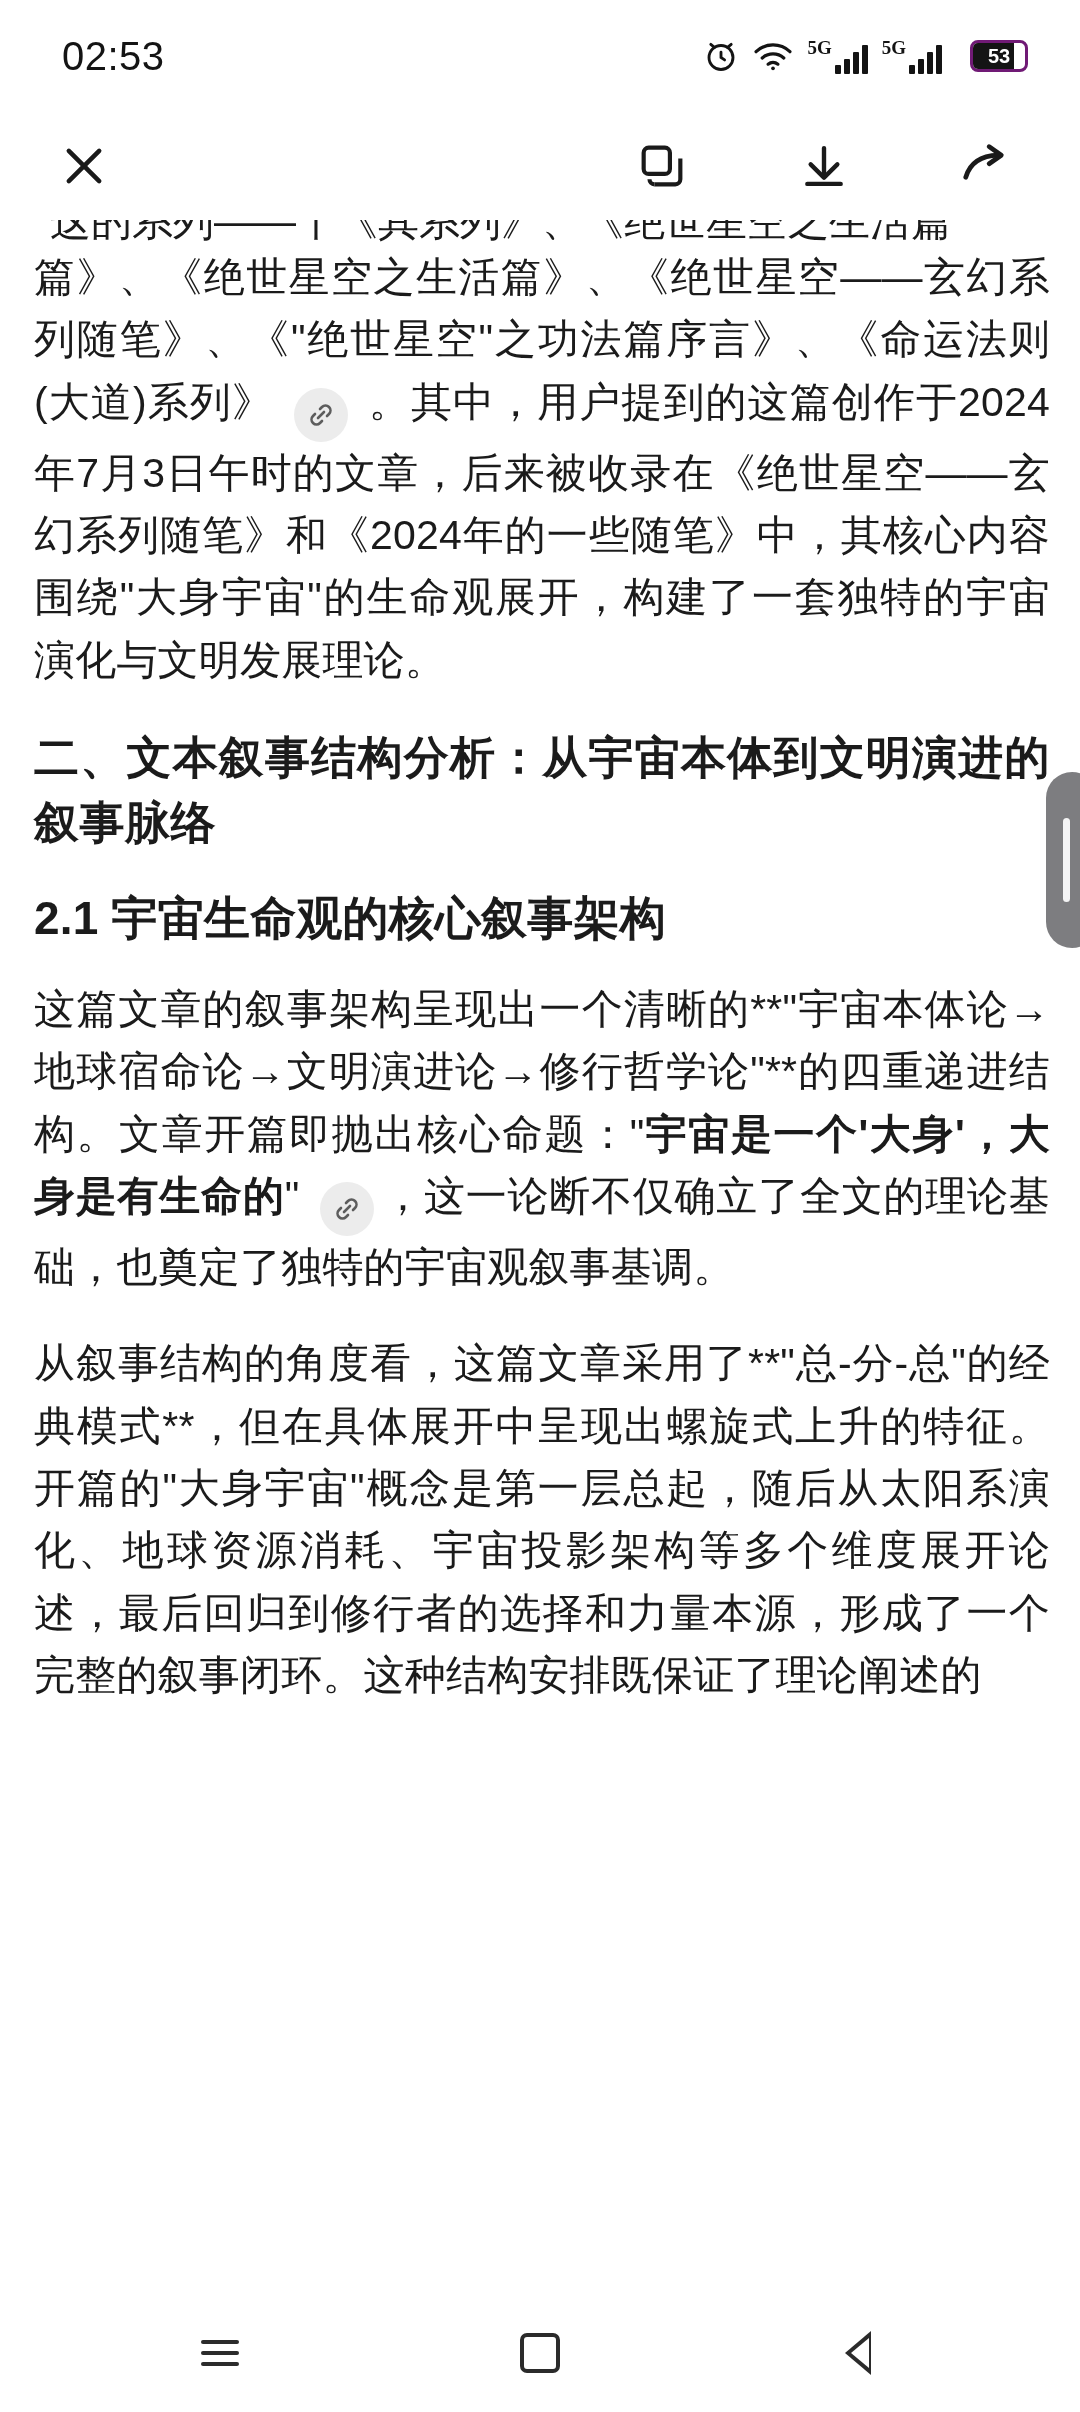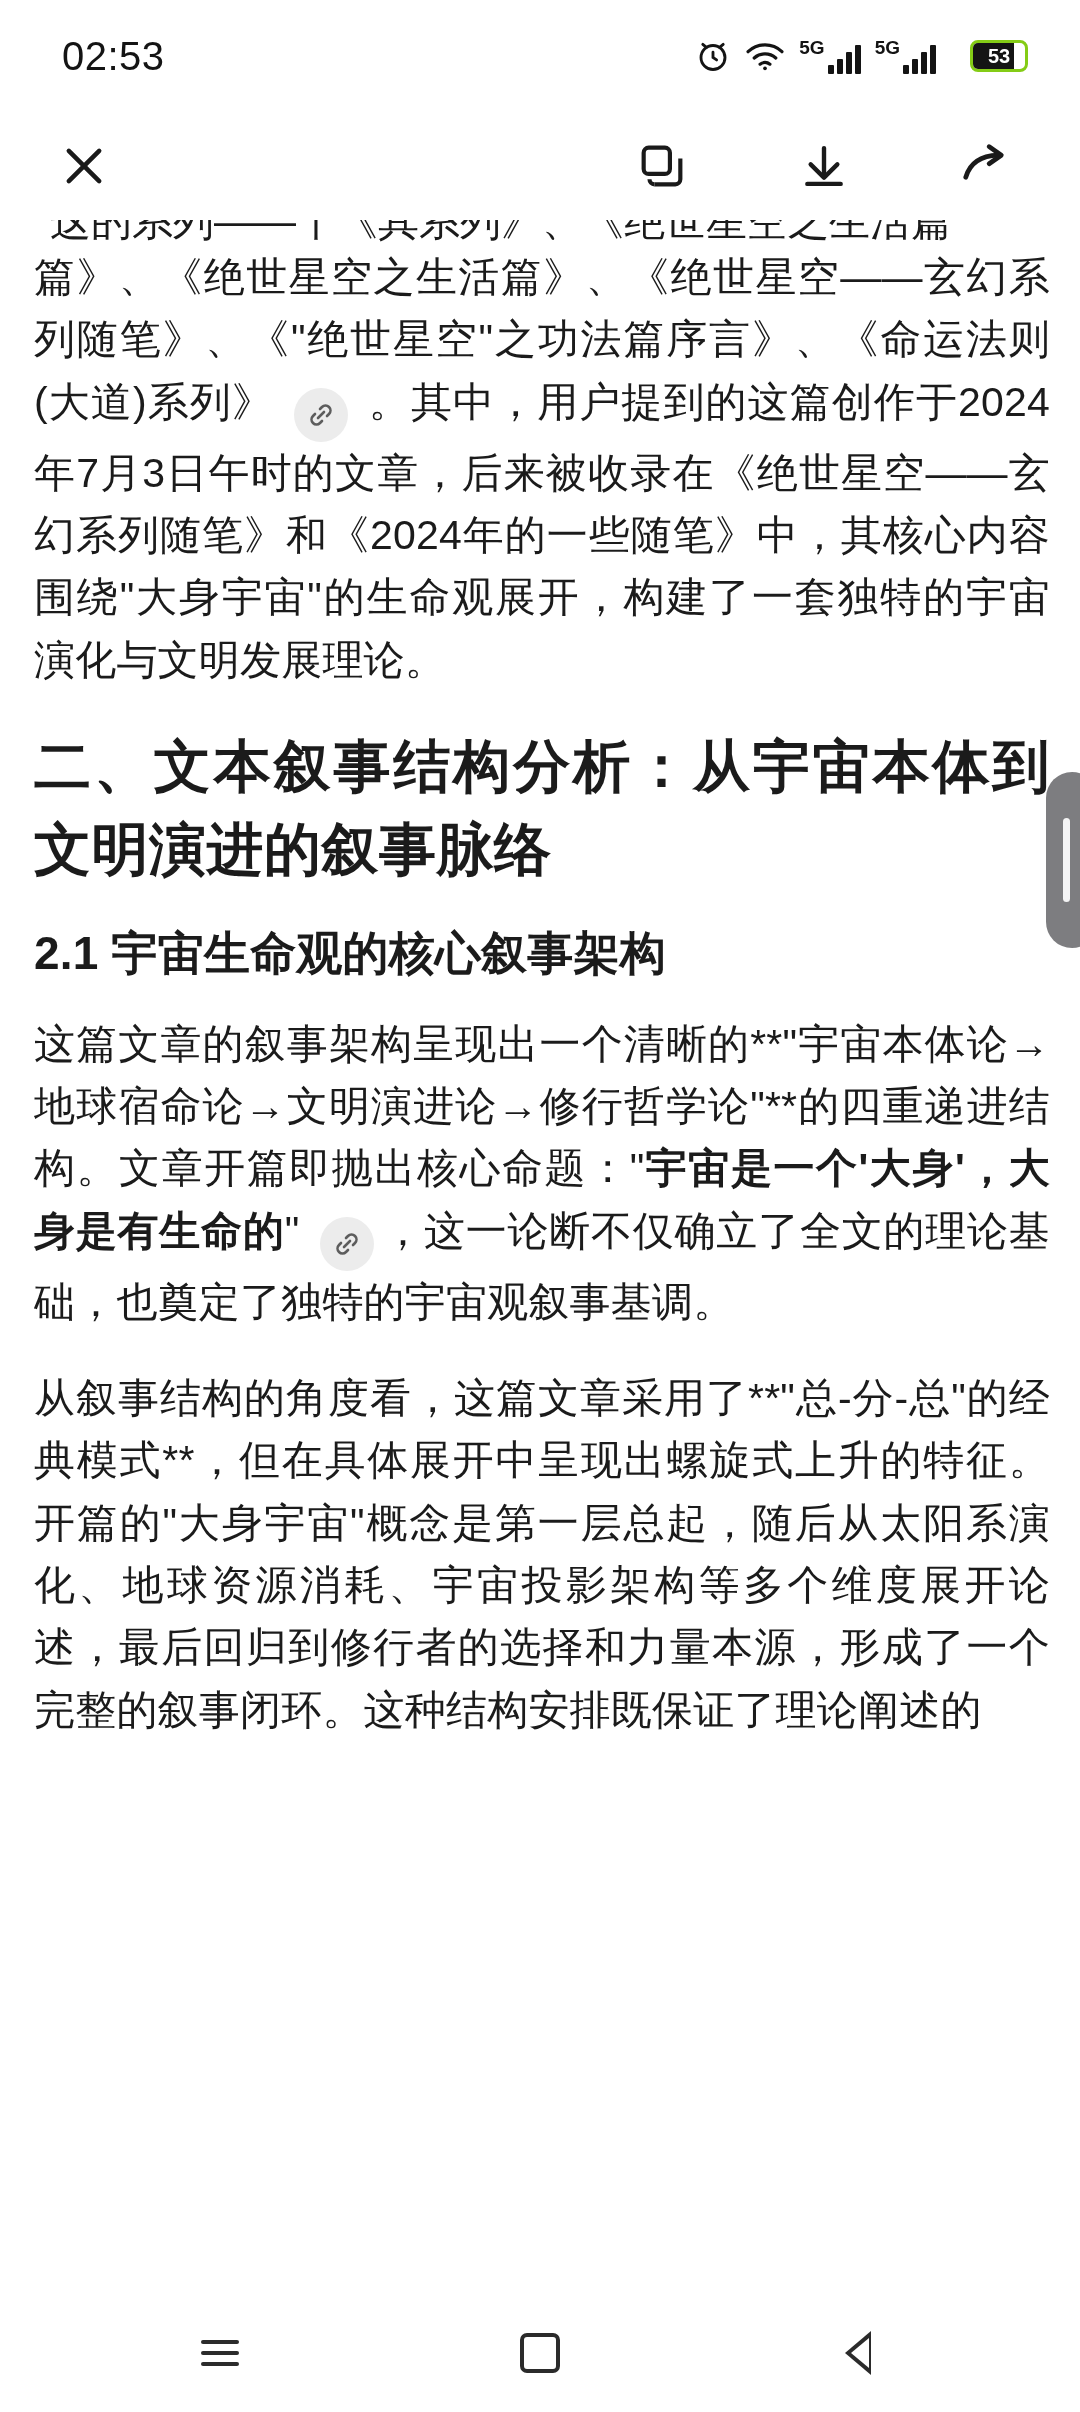--- a/index.html
+++ b/index.html
@@ -40,37 +40,38 @@
     gap: 14px;
   }
   .status-icons svg { display: block; }
   .sig-group { display: flex; align-items: flex-end; gap: 3px; }
   .sig-label {
     font-size: 19px;
     font-weight: 700;
     color: #141414;
     line-height: 1;
     margin-bottom: 17px;
+    font-family: Liberation Serif, serif;
   }
   .bars { display: flex; align-items: flex-end; gap: 3px; height: 30px; }
   .bars i { display: block; width: 6px; background: #141414; border-radius: 1px; }
   .bars i:nth-child(1) { height: 9px; }
   .bars i:nth-child(2) { height: 15px; }
   .bars i:nth-child(3) { height: 22px; }
   .bars i:nth-child(4) { height: 29px; }
   .battery {
     width: 58px;
     height: 32px;
-    border: 3px solid #84cc16;
+    border: 3px solid #701a75;
     border-radius: 8px;
     position: relative;
     display: flex;
     align-items: center;
     overflow: hidden;
-    margin-left: 20px;
+    margin-left: 14px;
   }
   .battery::after {
     content: "";
     position: absolute;
     right: -8px;
     top: 9px;
     width: 5px;
     height: 13px;
     background: #141414;
     border-radius: 0 3px 3px 0;
@@ -140,21 +141,21 @@
     left: 16px; top: -30px;
     font-size: 41px;
     line-height: 1.52;
     color: #1b1b1b;
     white-space: nowrap;
   }
   p.body {
     margin-bottom: 34px;
   }
   h2.h-major {
-    font-size: 57px;
+    font-size: 45px;
     font-weight: 700;
     line-height: 1.45;
     margin: 18px 0 30px;
     letter-spacing: 0.5px;
   }
   h3.h-minor {
     font-size: 46px;
     font-weight: 700;
     line-height: 1.45;
     margin: 10px 0 26px;

